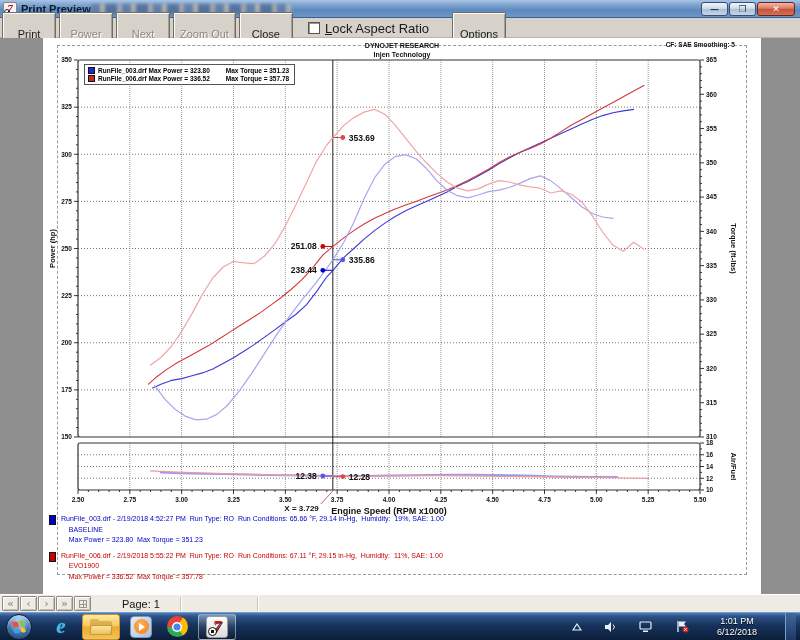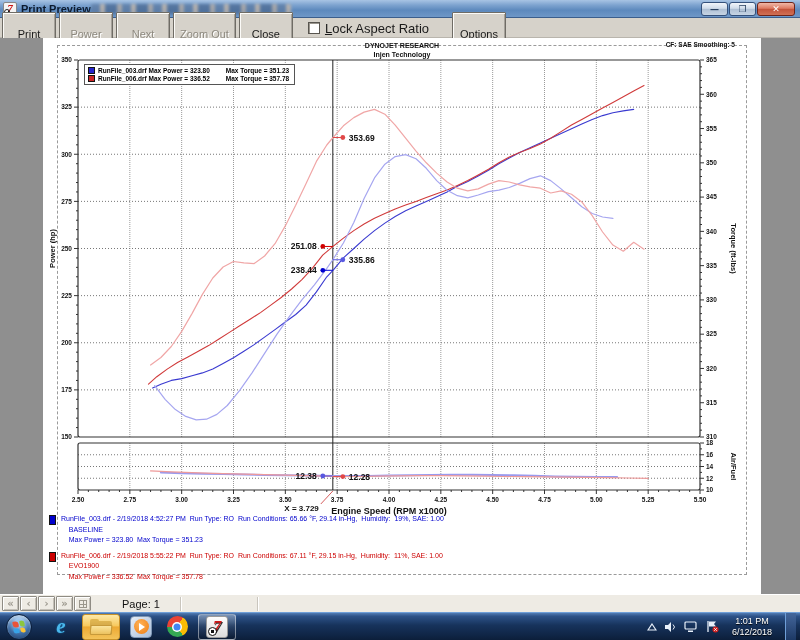--- a/index.html
+++ b/index.html
@@ -102,21 +102,21 @@
     background:conic-gradient(from -90deg,#ea4335 0 120deg,#fbbc05 120deg 240deg,#34a853 240deg 360deg); }
   .chrome i { position:absolute; left:50%; top:50%; transform:translate(-50%,-50%); width:10px; height:10px;
     border-radius:50%; background:#fff; }
   .chrome b { position:absolute; left:50%; top:50%; transform:translate(-50%,-50%); width:7px; height:7px;
     border-radius:50%; background:#4285f4; }
   .winpep { position:relative; width:22px; height:22px; border-radius:3px; background:linear-gradient(#fdfdfd,#dcdcdc);
     border:1px solid #9a9a9a; text-align:center; font:italic bold 17px/20px "Liberation Serif",serif; color:#d01818;
     text-shadow:1px 1px 0 #333; }
   .winpep i { position:absolute; left:1px; bottom:1px; width:9px; height:9px; border-radius:50%; border:1px solid #111;
     background:radial-gradient(circle at 50% 50%, #111 0 30%, #fff 35%); }
-  .tray { margin-left:auto; display:flex; align-items:center; gap:7px; padding-right:4px; height:100%; }
+  .tray { margin-left:auto; display:flex; align-items:center; gap:22px; padding-right:4px; height:100%; }
   .tray svg { display:block; }
   .clock { text-align:center; color:#fff; font-size:9px; line-height:11px; text-shadow:0 1px 1px #000; padding:0 6px; }
   .show-desktop { width:11px; height:28px; border-left:1px solid #6f9fd8;
     background:linear-gradient(180deg,#44679c,#1b3763); }
 </style>
 </head>
 <body>
 
 <div class="window">
 

